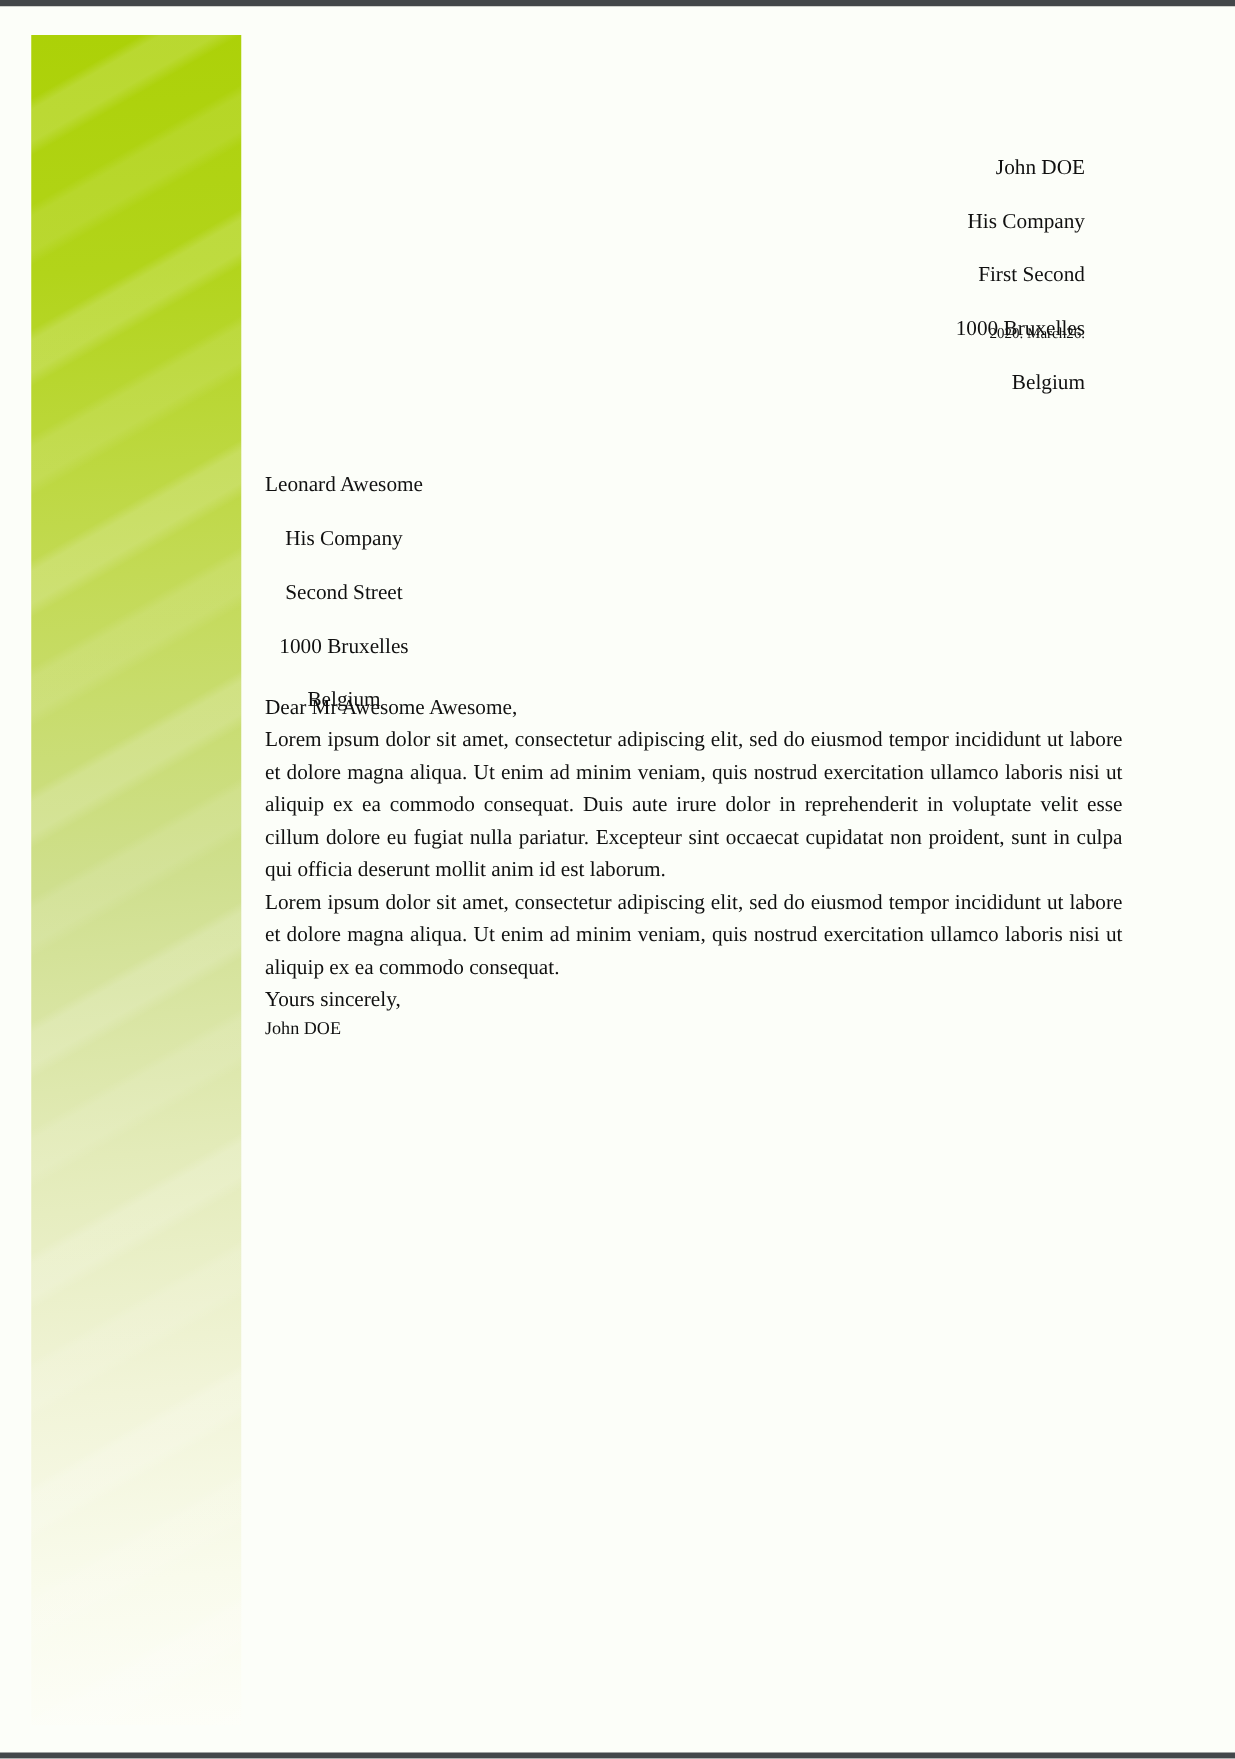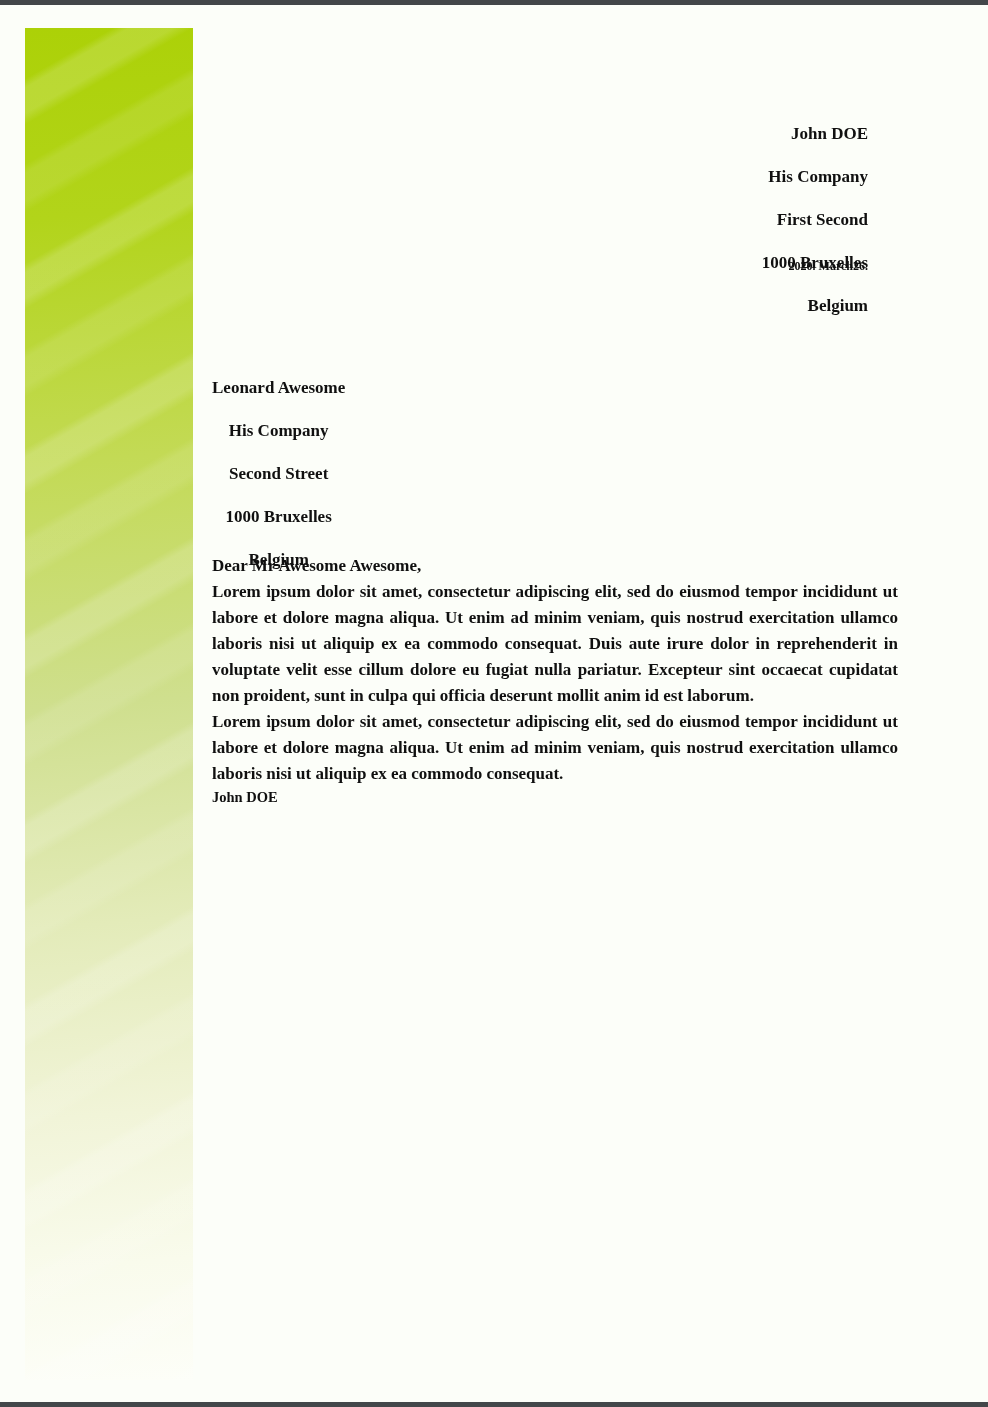--- a/index.html
+++ b/index.html
@@ -8,21 +8,20 @@
     background: #ffffff;
   }
   .page {
     position: relative;
     width: 988px;
     height: 1407px;
     background: var(--page-bg, #fcfef9);
     font-family: "Liberation Serif", "DejaVu Serif", serif;
     color: var(--text-color, #101010);
     overflow: hidden;
-    font-weight: bold;
   }
   .border-bar {
     position: absolute;
     left: 0;
     width: 988px;
     height: 5px;
     background: var(--border-color, #43474a);
   }
   .border-bar.top { top: 0; }
   .border-bar.bottom { top: 1402px; }
@@ -120,18 +119,19 @@
     <div>His Company</div>
     <div>Second Street</div>
     <div>1000 Bruxelles</div>
     <div>Belgium</div>
   </div>
 
   <div class="content">
     <p class="salutation">Dear Mr Awesome Awesome,</p>
     <p class="paragraph-1">Lorem ipsum dolor sit amet, consectetur adipiscing elit, sed do eiusmod tempor incididunt ut labore et dolore magna aliqua. Ut enim ad minim veniam, quis nostrud exercitation ullamco laboris nisi ut aliquip ex ea commodo consequat. Duis aute irure dolor in reprehenderit in voluptate velit esse cillum dolore eu fugiat nulla pariatur. Excepteur sint occaecat cupidatat non proident, sunt in culpa qui officia deserunt mollit anim id est laborum.</p>
     <p class="paragraph-2">Lorem ipsum dolor sit amet, consectetur adipiscing elit, sed do eiusmod tempor incididunt ut labore et dolore magna aliqua. Ut enim ad minim veniam, quis nostrud exercitation ullamco laboris nisi ut aliquip ex ea commodo consequat.</p>
+    <p class="valediction">Yours sincerely,</p>
     <p class="signature">John DOE</p>
   </div>
 
   <div class="border-bar bottom"></div>
 
 </div>
 
 </body></html>

